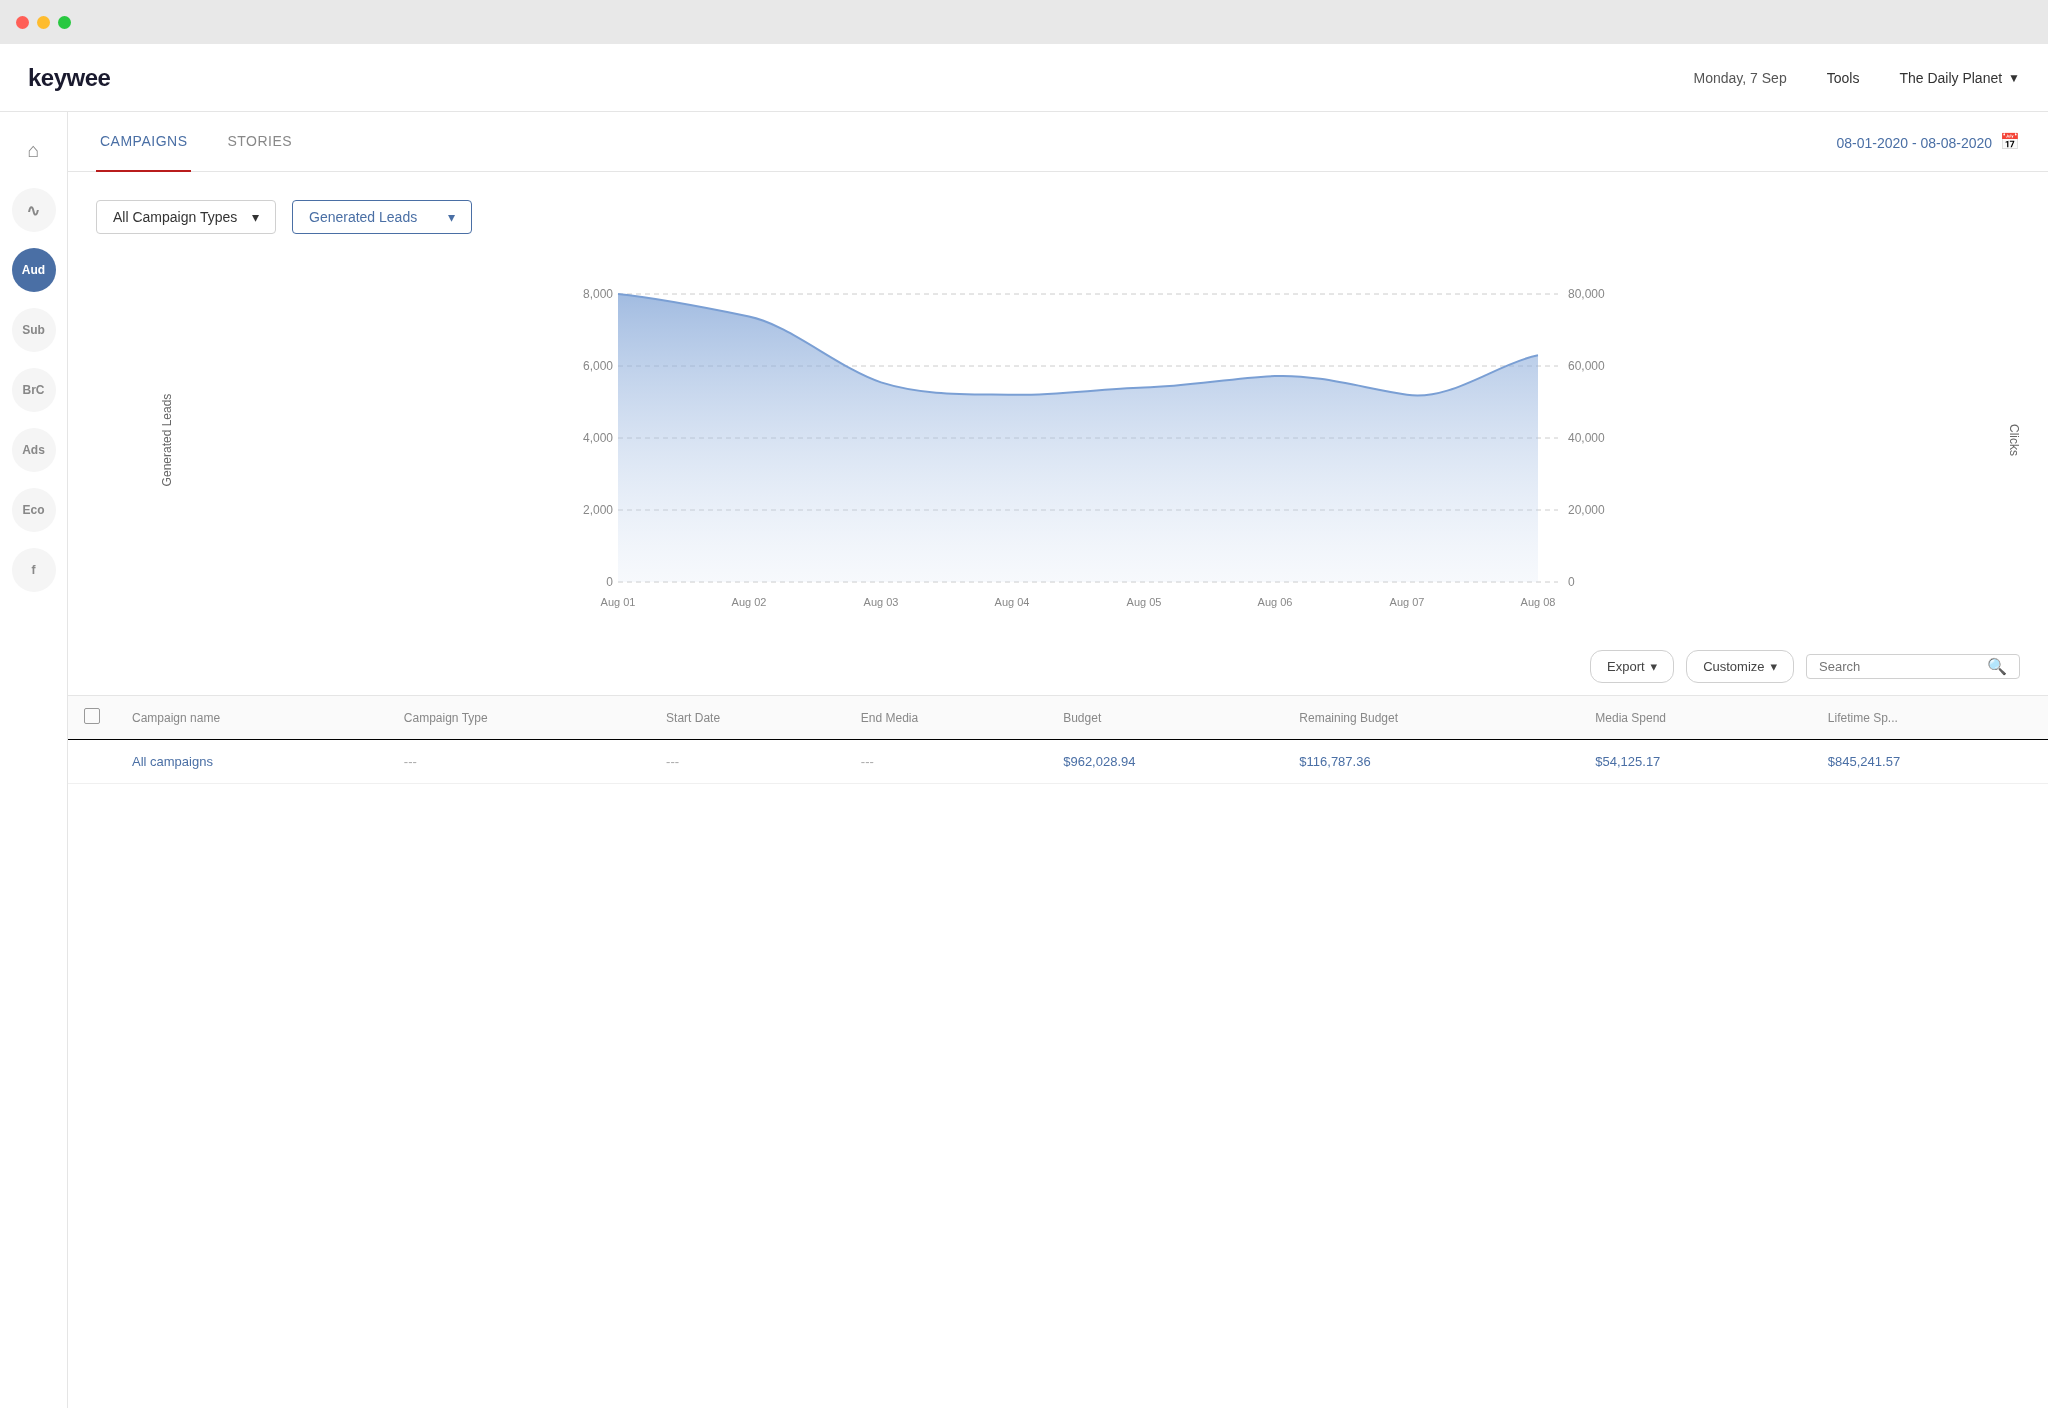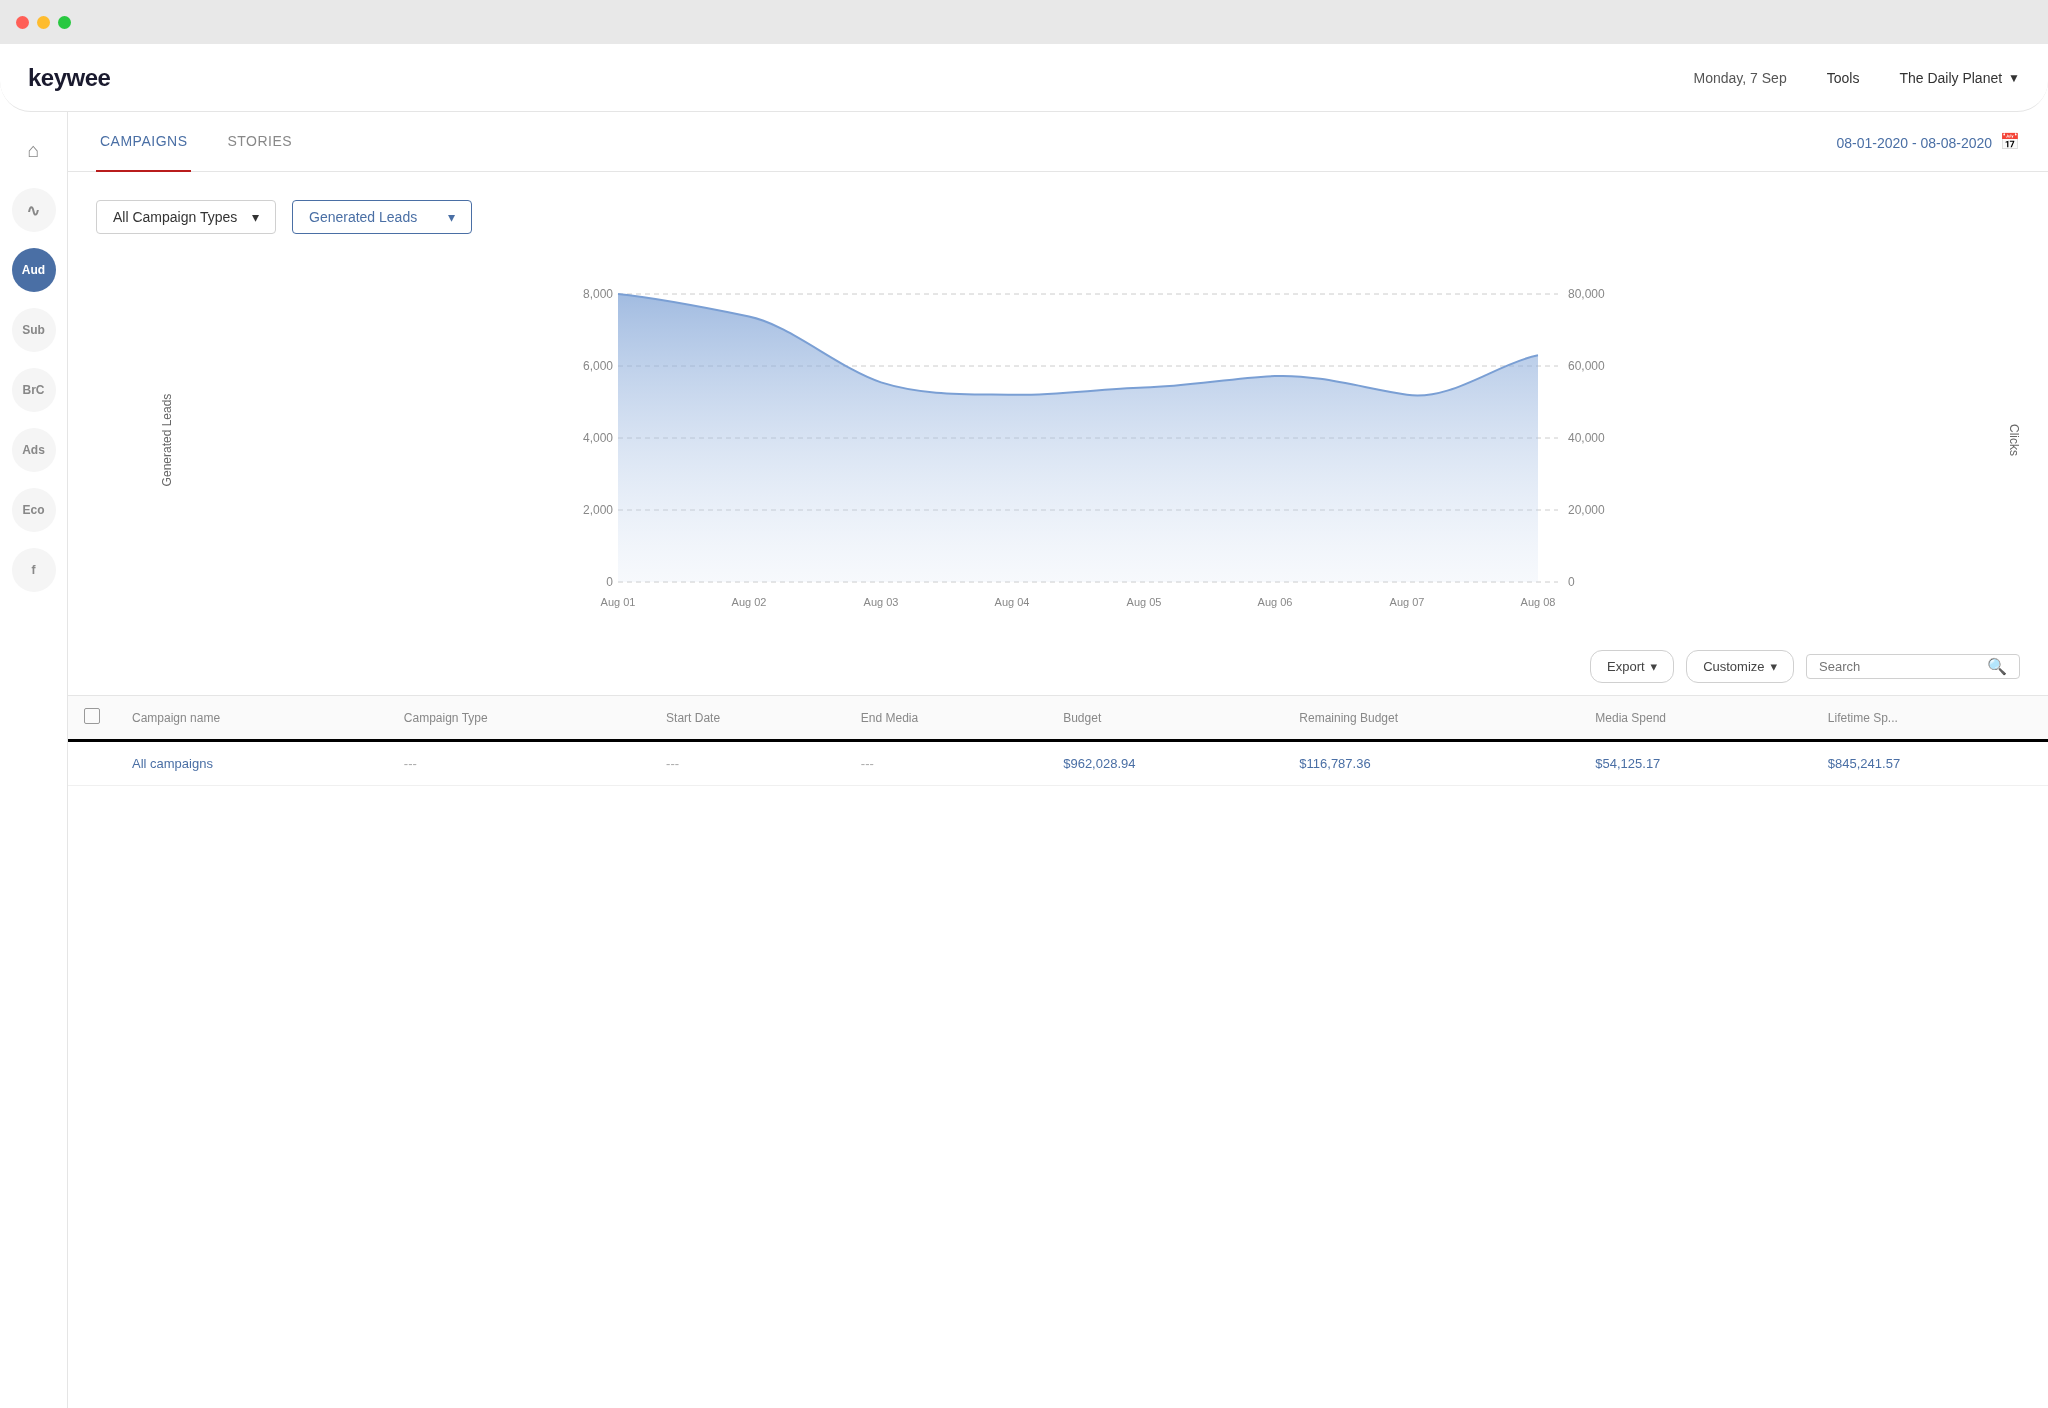--- a/index.html
+++ b/index.html
@@ -32,21 +32,20 @@
     }
 
     
     .header {
       display: flex;
       align-items: center;
       border-bottom: 1px solid #e5e5e5;
       height: 68px;
       padding: 0 28px;
       background: white;
-      border-radius: 31px;
     }
     .logo {
       font-size: 24px;
       font-weight: 700;
       color: #1a1a2e;
       letter-spacing: -0.5px;
       flex: 1;
     }
     .header-right {
       display: flex;
@@ -253,21 +252,21 @@
     
     .data-table {
       width: 100%;
       border-collapse: collapse;
       font-size: 13px;
     }
     .data-table th {
       text-align: left;
       padding: 12px 16px;
       border-top: 1px solid #e5e5e5;
-      border-bottom: 3px solid #000000;
+      border-bottom: 1px solid #000000;
       color: #888;
       font-weight: 500;
       font-size: 12px;
       background: #fafafa;
     }
     .data-table td {
       padding: 14px 16px;
       border-bottom: 1px solid #f0f0f0;
       color: #333;
     }

